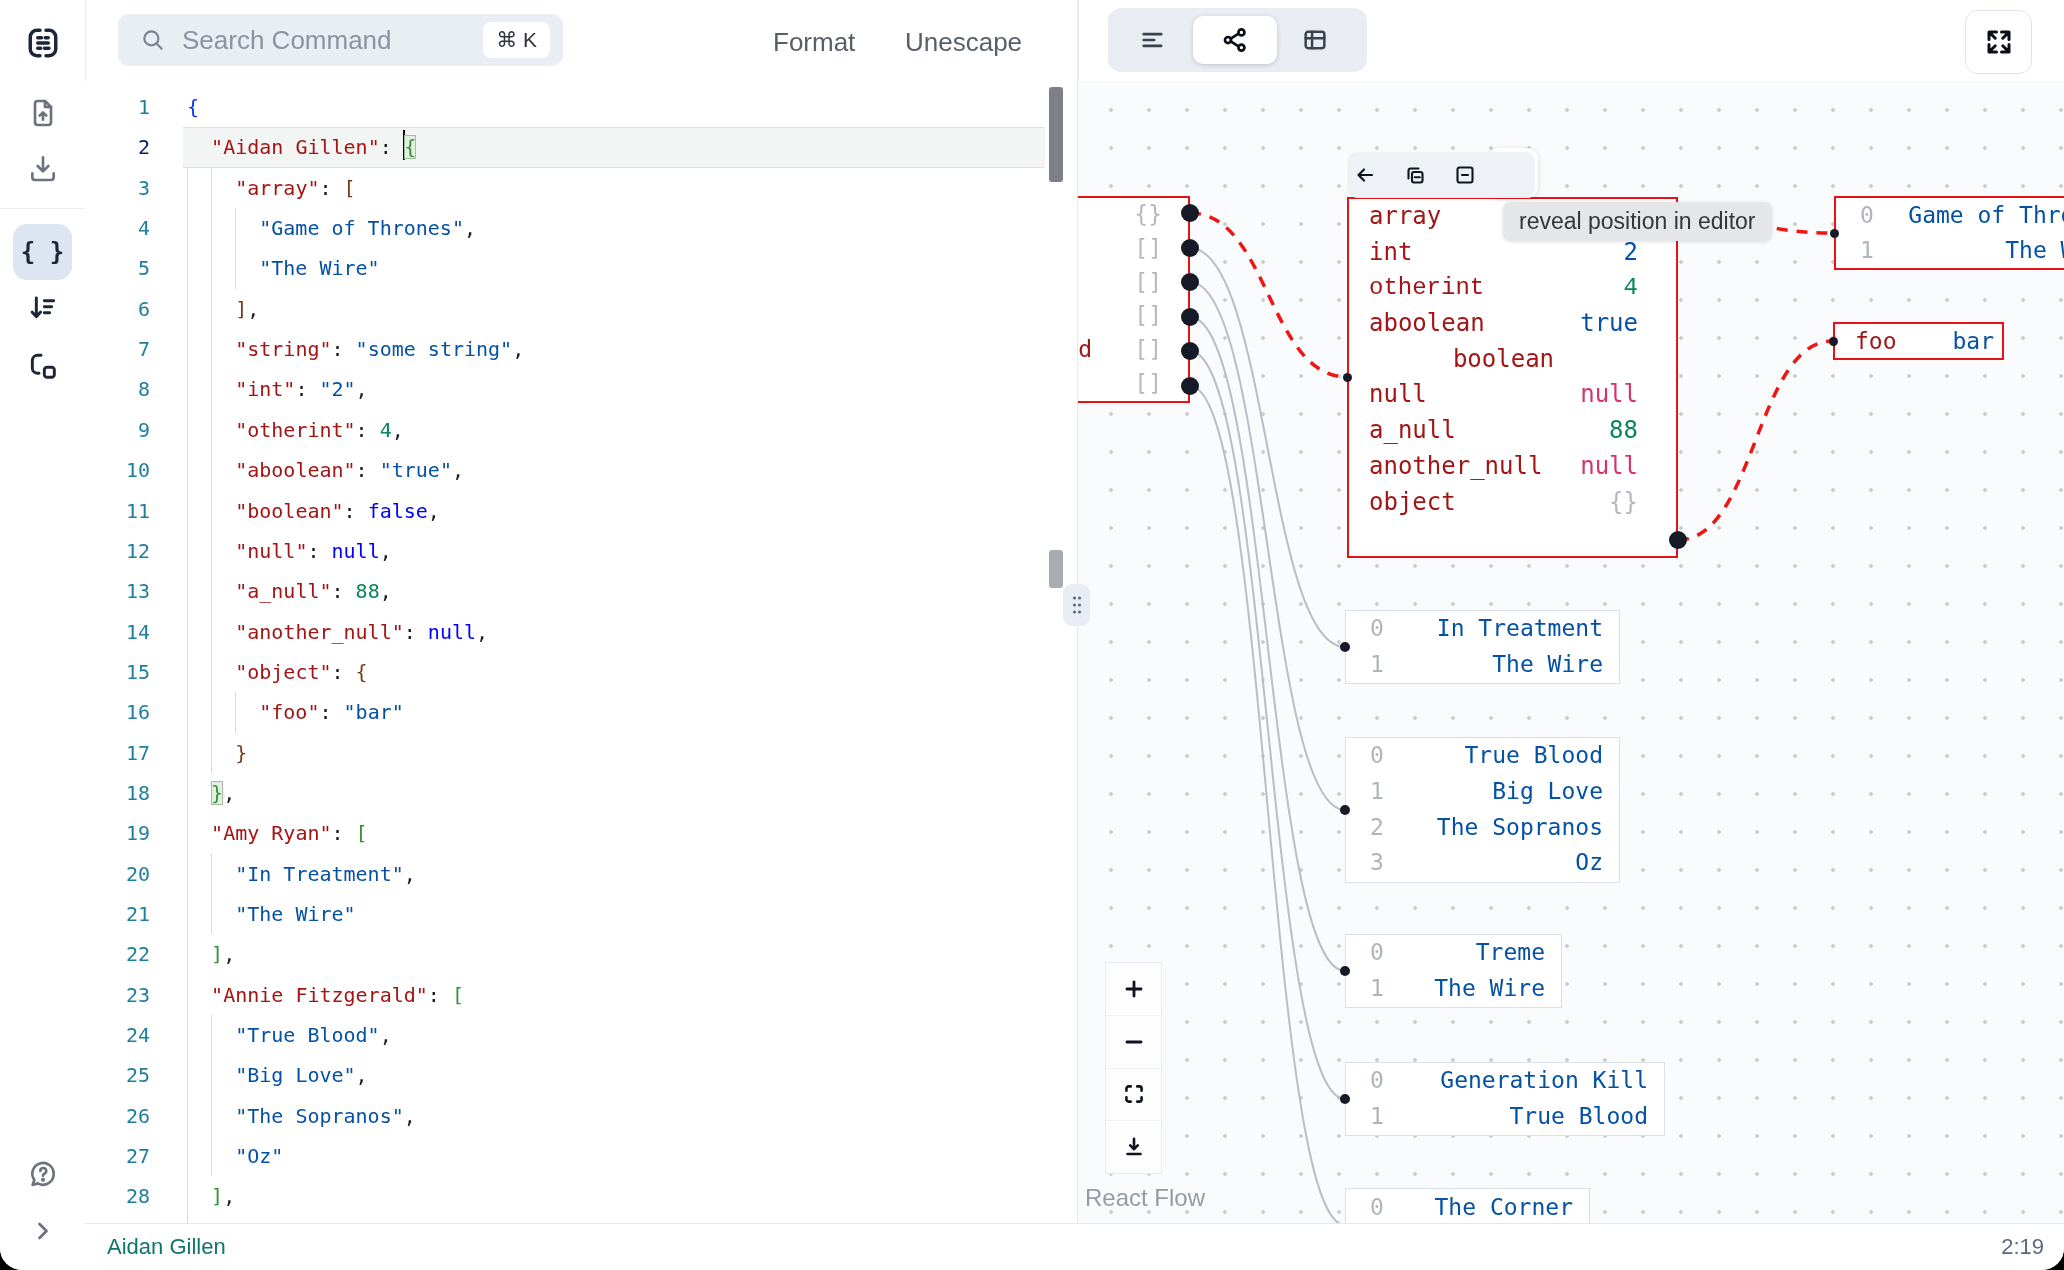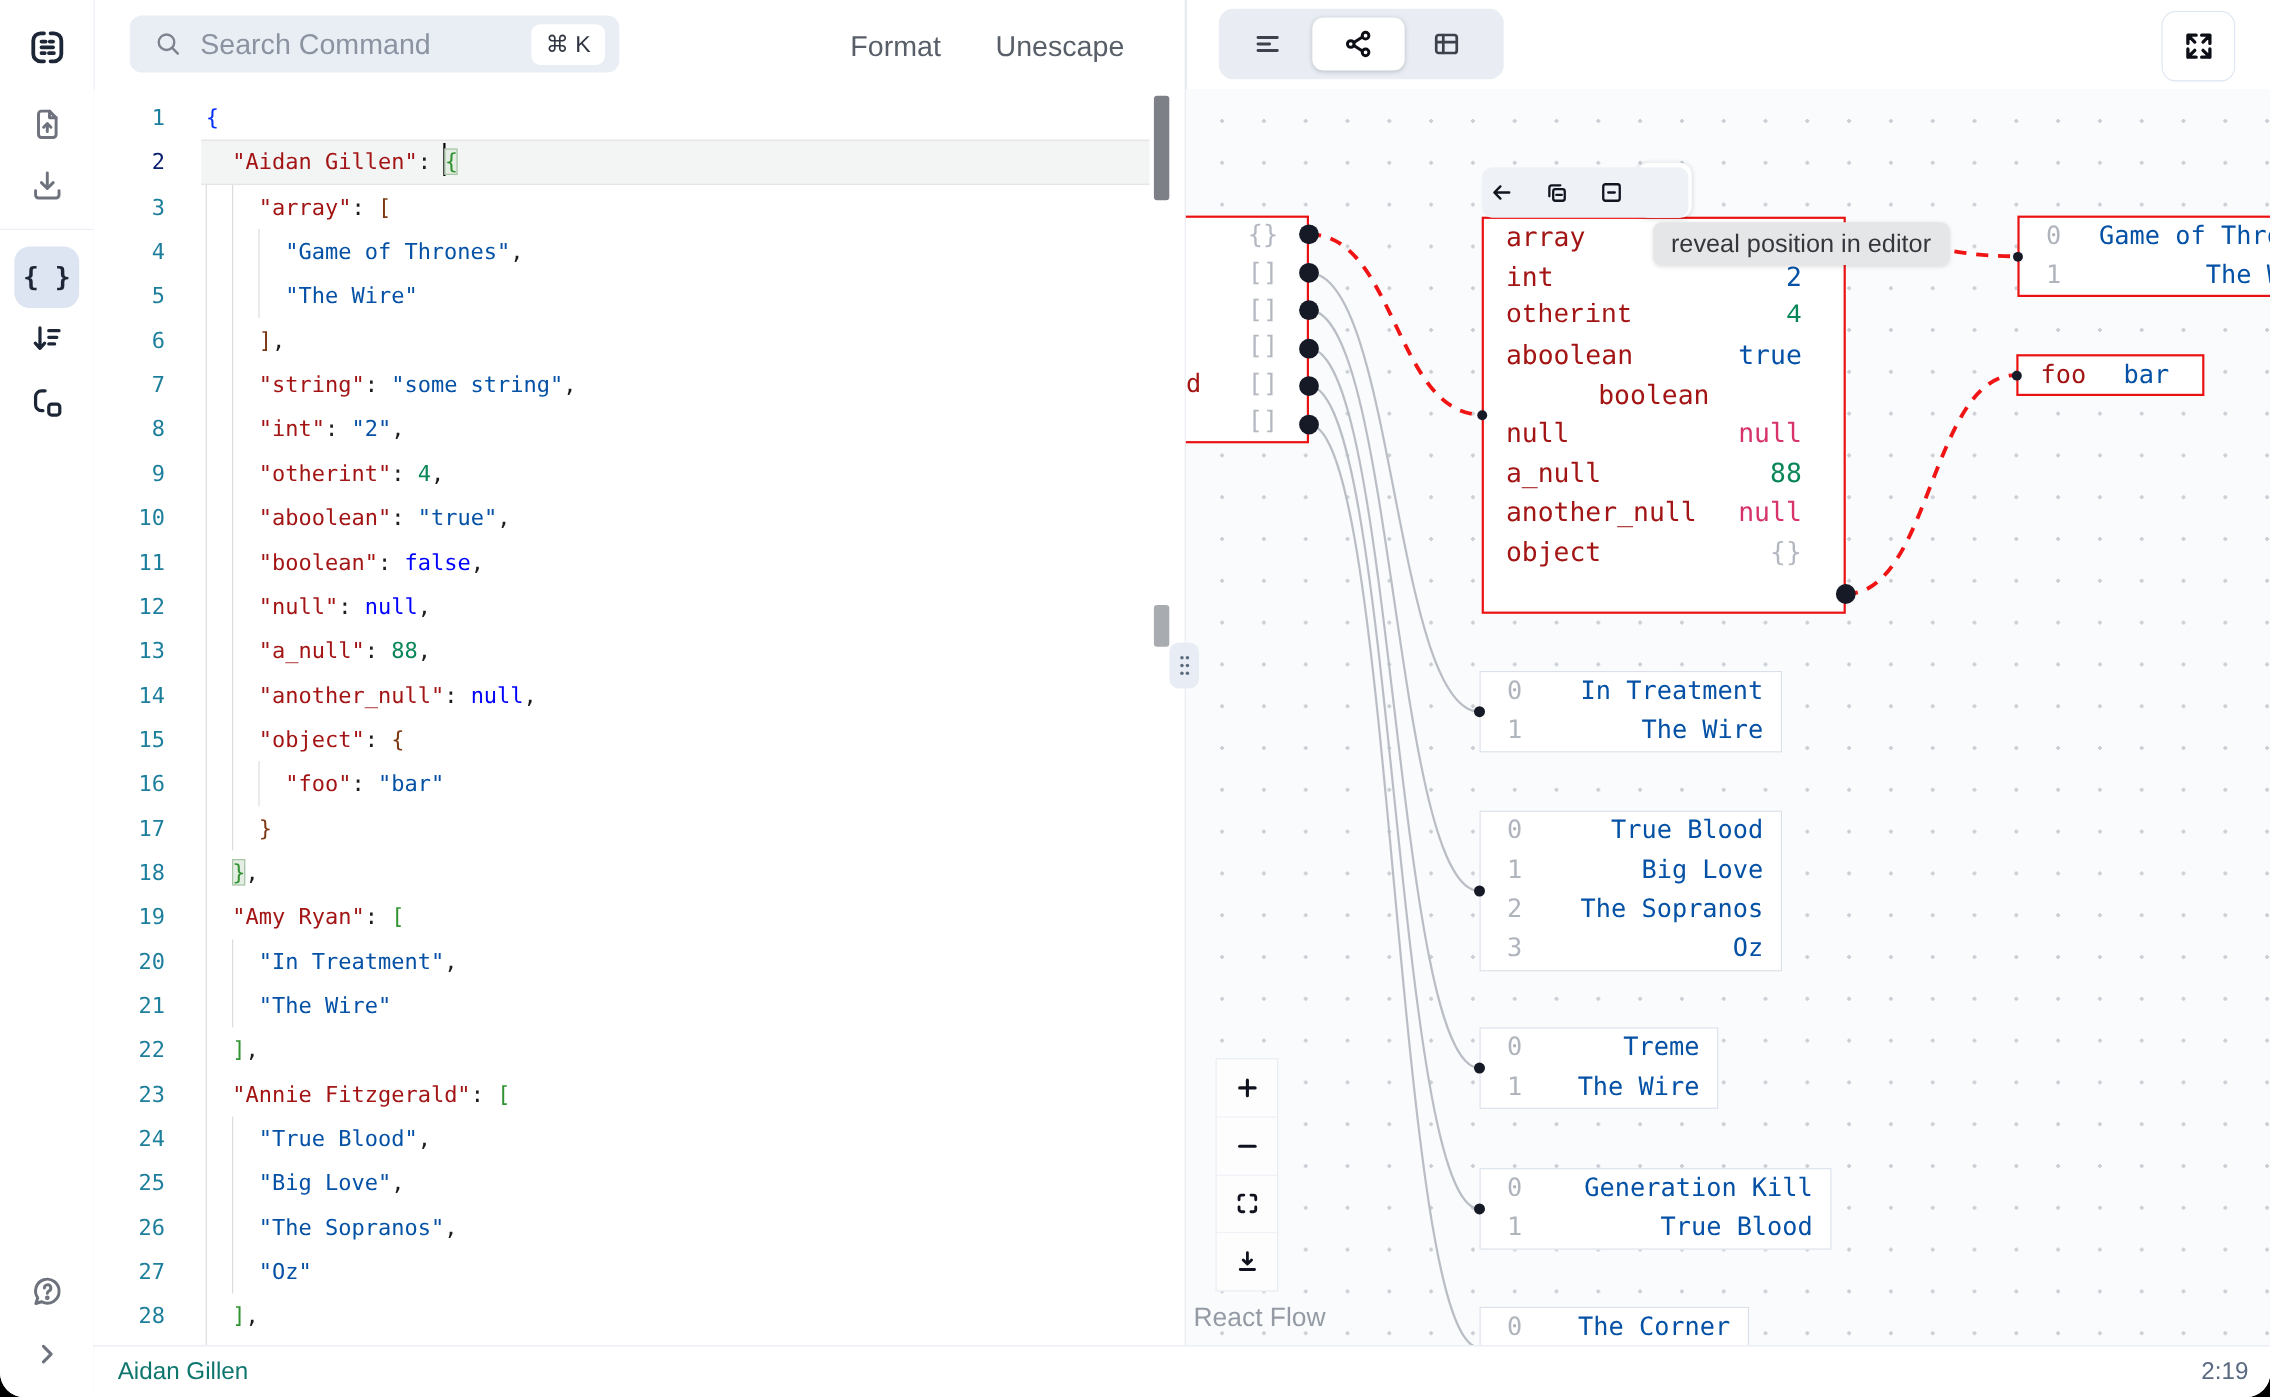--- a/index.html
+++ b/index.html
@@ -46,21 +46,21 @@
          background-image:radial-gradient(circle,#ccd0d6 1.7px,transparent 1.9px);background-size:38px 38px;background-position:14px 10px;
          font-family:"DejaVu Sans Mono",monospace;}
   .edges{position:absolute;left:0;top:0;z-index:1}
   .edges path.reg{fill:none;stroke:#b9bdc5;stroke-width:2}
   .edges path.sel{fill:none;stroke:#f01414;stroke-width:3.5;stroke-dasharray:11 9}
   .gnode{position:absolute;background:#fff;border:1.5px solid #d9e0ea;box-sizing:border-box;z-index:2;}
   .gnode.sel{border:2px solid #ea1112}
   .grow{display:flex;align-items:center;overflow:hidden;white-space:pre}
   .gnode.obj .grow{padding:0 38px 0 20px;font-size:24px}
   .gnode.arr .grow{padding:0 16px 0 24px;font-size:23px}
-  .gnode.pair .grow{padding:0 30px 0 20px;font-size:23px}
+  .gnode.pair .grow{padding:0 8px 0 20px;font-size:23px}
   .gnode.keys .grow{padding:0 26px 0 0;font-size:23px}
   .gk{color:#a31515}.gi{color:#b0b5bd}
   .gv{flex:1;text-align:right}
   .gv.str{color:#0451a5}.gv.num{color:#098658}.gv.bool{color:#d6336c}.gv.sym{color:#b4b8c0}
   .rk{width:262px;text-align:right;color:#a31515;overflow:hidden}
   .rsym{flex:1;text-align:right;color:#b4b8c0}
   .handle{position:absolute;background:#151a26;border-radius:50%;z-index:3}
   .node-toolbar{position:absolute;left:269px;top:71px;width:188px;height:46px;background:#eef2f7;border-radius:10px;z-index:4;}
   .node-toolbar .nt-ic{position:absolute;top:11px;width:24px;height:24px;color:#11151f}
   .nt-hover{position:absolute;left:410px;top:67px;width:50px;height:50px;background:#fff;border-radius:11px;box-shadow:0 1px 5px rgba(30,40,60,.18);z-index:3}

